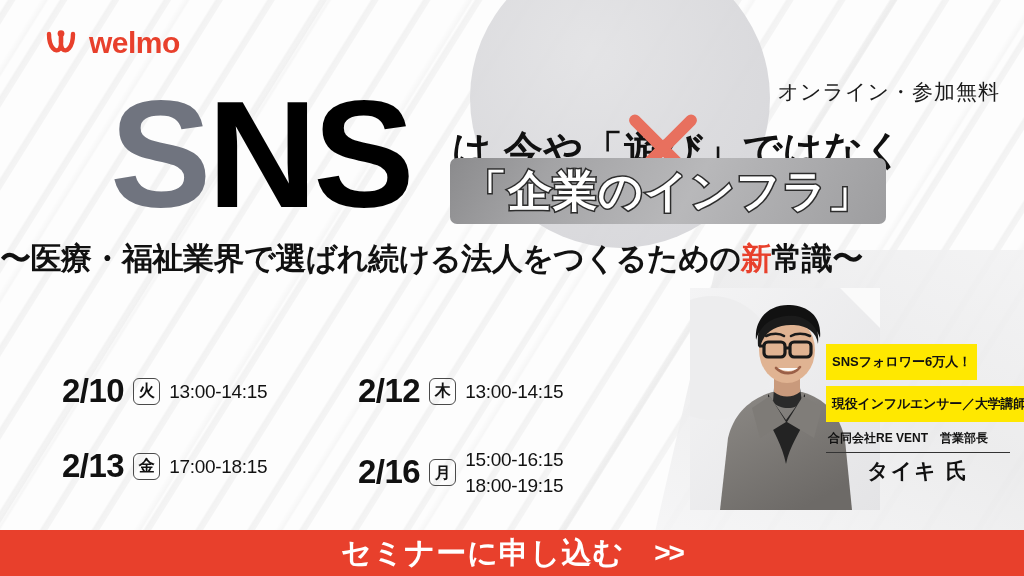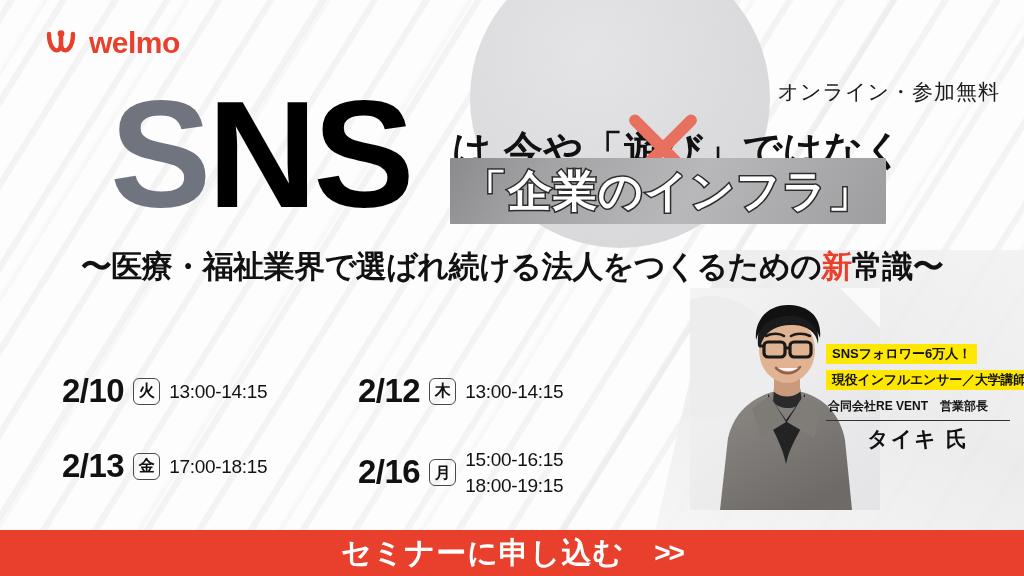--- a/index.html
+++ b/index.html
@@ -77,32 +77,32 @@
   .line1{
     position:absolute;left:452px;top:102px;
     font-size:39px;font-weight:700;color:#111;letter-spacing:.5px;
     white-space:nowrap;line-height:1;margin-top:28px;
   }
   .xmark{position:relative;display:inline-block;}
   .xmark svg{position:absolute;left:50%;top:50%;transform:translate(-50%,-52%);width:78px;height:78px;}
 
   .infra-box{
     position:absolute;left:450px;top:158px;width:436px;height:66px;
-    border-radius:1px;
+    border-radius:7px;
     background:linear-gradient(120deg,#8b8b8d 0%,#a3a3a5 22%,#b8b8ba 55%,#9d9d9f 100%);
     display:flex;align-items:center;justify-content:center;
   }
   .infra-text{
     font-size:44px;font-weight:700;color:#fff;letter-spacing:1px;line-height:1;
     -webkit-text-stroke:3px #2d2d2d;paint-order:stroke fill;
     white-space:nowrap;
   }
 
   .tagline{
-    position:absolute;left:0;right:0;top:251px;text-align:center;
+    position:absolute;left:0;right:0;top:243px;
     font-size:31px;font-weight:700;color:#111;letter-spacing:-.5px;
     white-space:nowrap;line-height:1;
   }
   .tagline .hi{color:#e8402c;}
 
   
   .schedule{position:absolute;left:62px;top:348px;}
   .sched-row{display:flex;align-items:flex-start;margin-bottom:12px;}
   .sched-cell{display:flex;align-items:center;width:296px;margin-top:24px;}
   .date{font-size:33px;font-weight:700;color:#111;line-height:1.18;letter-spacing:-.5px;}
@@ -117,21 +117,21 @@
   .time{font-size:19px;font-weight:400;color:#111;line-height:1.35;letter-spacing:-.3px;white-space:nowrap;}
 
   
   .speaker-photo{
     position:absolute;left:690px;top:288px;width:190px;height:222px;overflow:hidden;
   }
   .speaker-info{position:absolute;right:14px;top:344px;width:184px;text-align:left;}
   .hl{
     display:inline-block;background:#ffe800;
     font-size:13px;font-weight:700;color:#111;line-height:1.55;
-    padding:0 6px;margin-bottom:6px;white-space:nowrap;
+    padding:8px 6px;margin-bottom:6px;white-space:nowrap;
   }
   .hl.second{font-size:13px;letter-spacing:-.2px;}
   .company{
     font-size:12px;font-weight:700;color:#111;line-height:1.3;
     padding:3px 2px 5px 2px;border-bottom:1.5px solid #333;white-space:nowrap;
   }
   .speaker-name{
     font-size:21px;font-weight:700;color:#111;line-height:1.3;
     text-align:center;padding-top:4px;letter-spacing:2px;
   }

